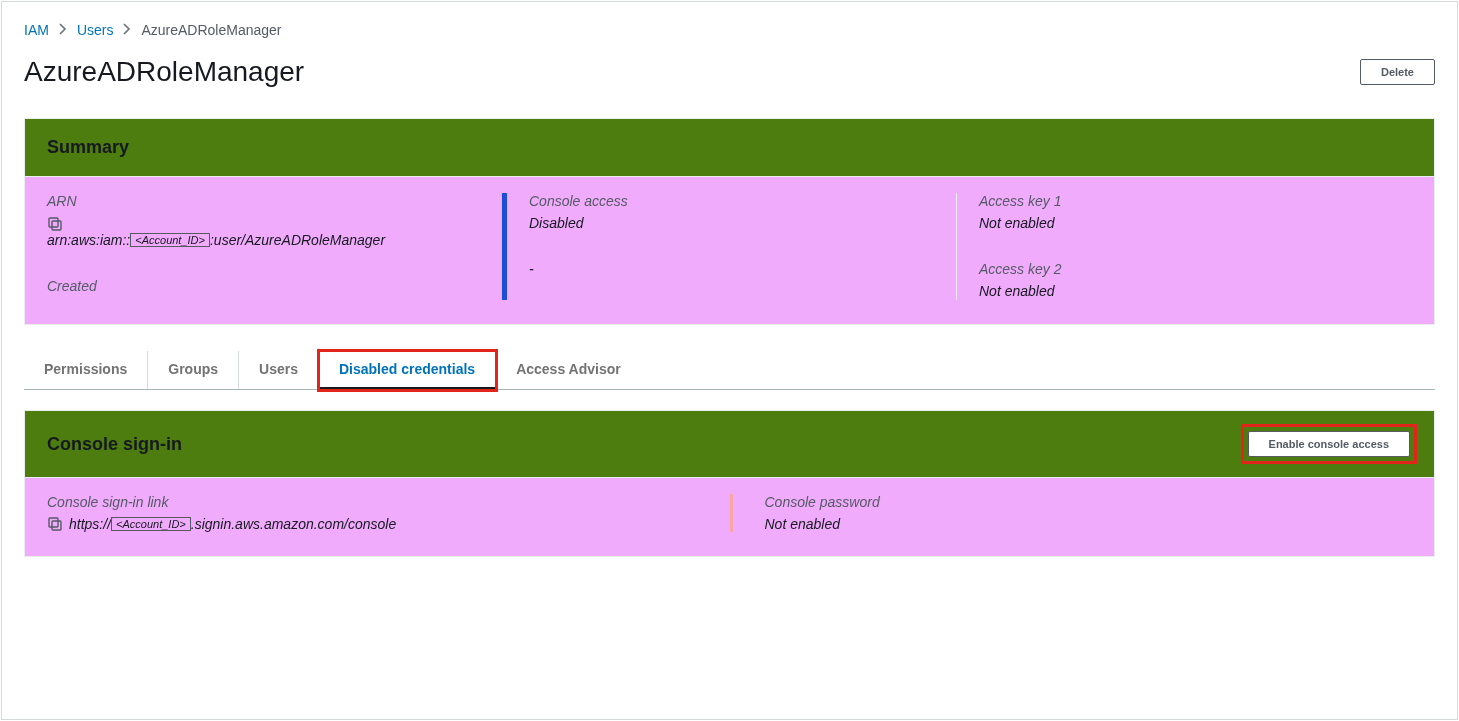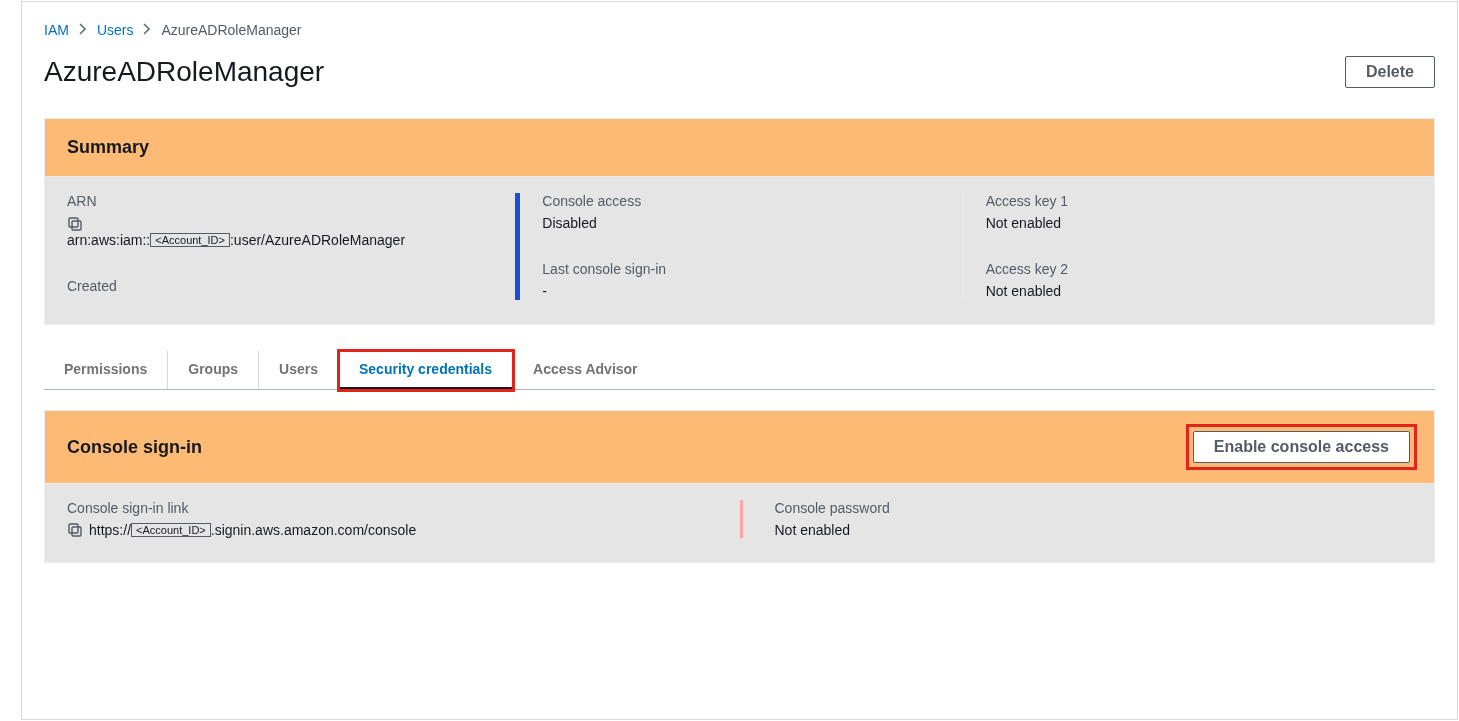--- a/index.html
+++ b/index.html
@@ -7,21 +7,20 @@
     font-family: "Amazon Ember", "Helvetica Neue", Arial, sans-serif;
     background: #ffffff;
     color: #16191f;
     font-size: 14px;
     padding: 1px;
   }
   .page {
     border: 1px solid #d5dbdb;
     padding: 20px 22px 22px 22px;
     min-height: 719px;
-    margin-left: 20px;
   }
   
   .breadcrumb {
     display: flex;
     align-items: center;
     gap: 10px;
     font-size: 14px;
     margin-bottom: 18px;
   }
   .breadcrumb a { color: #0073bb; text-decoration: none; cursor: pointer; }
@@ -37,46 +36,47 @@
   .page-title {
     font-size: 28px;
     font-weight: 400;
     color: #16191f;
   }
   .btn {
     background: #ffffff;
     border: 1px solid #545b64;
     border-radius: 2px;
     padding: 6px 20px;
-    font-size: 16px;
+    font-size: 11px;
     font-weight: 700;
     color: #545b64;
     cursor: pointer;
   }
   
   .panel {
     border: 1px solid #eaeded;
     margin-bottom: 26px;
   }
   .panel-header {
-    background: #fdba74;
+    background: #4d7c0f;
     padding: 18px 22px;
     border-bottom: 1px solid #eaeded;
     display: flex;
     justify-content: space-between;
     align-items: center;
   }
   .panel-header h2 {
     font-size: 18px;
     font-weight: 700;
     color: #16191f;
   }
   .panel-body {
     padding: 16px 22px 24px 22px;
-    background: #e5e5e5;
+    background: #f0abfc;
+    font-style: italic;
   }
   
   .summary-grid {
     display: grid;
     grid-template-columns: 1fr 1fr 1fr;
     column-gap: 0;
   }
   .summary-col {
     padding-right: 22px;
   }
@@ -212,21 +212,20 @@
             <span class="summary-value"></span>
           </div>
         </div>
 
         <div class="summary-col mid">
           <div class="summary-item">
             <span class="summary-label">Console access</span>
             <span class="summary-value">Disabled</span>
           </div>
           <div class="summary-item">
-            <span class="summary-label">Last console sign-in</span>
             <span class="summary-value">-</span>
           </div>
         </div>
 
         <div class="summary-col right">
           <div class="summary-item">
             <span class="summary-label">Access key 1</span>
             <span class="summary-value">Not enabled</span>
           </div>
           <div class="summary-item">
@@ -235,21 +234,21 @@
           </div>
         </div>
       </div>
     </div>
   </section>
 
   <div class="tabs">
     <div class="tab">Permissions</div>
     <div class="tab">Groups</div>
     <div class="tab">Users</div>
-    <div class="tab active highlight-red">Security credentials</div>
+    <div class="tab active highlight-red">Disabled credentials</div>
     <div class="tab">Access Advisor</div>
   </div>
 
   <section class="panel">
     <div class="panel-header">
       <h2>Console sign-in</h2>
       <span class="enable-btn-wrap highlight-red">
         <button class="btn">Enable console access</button>
       </span>
     </div>

